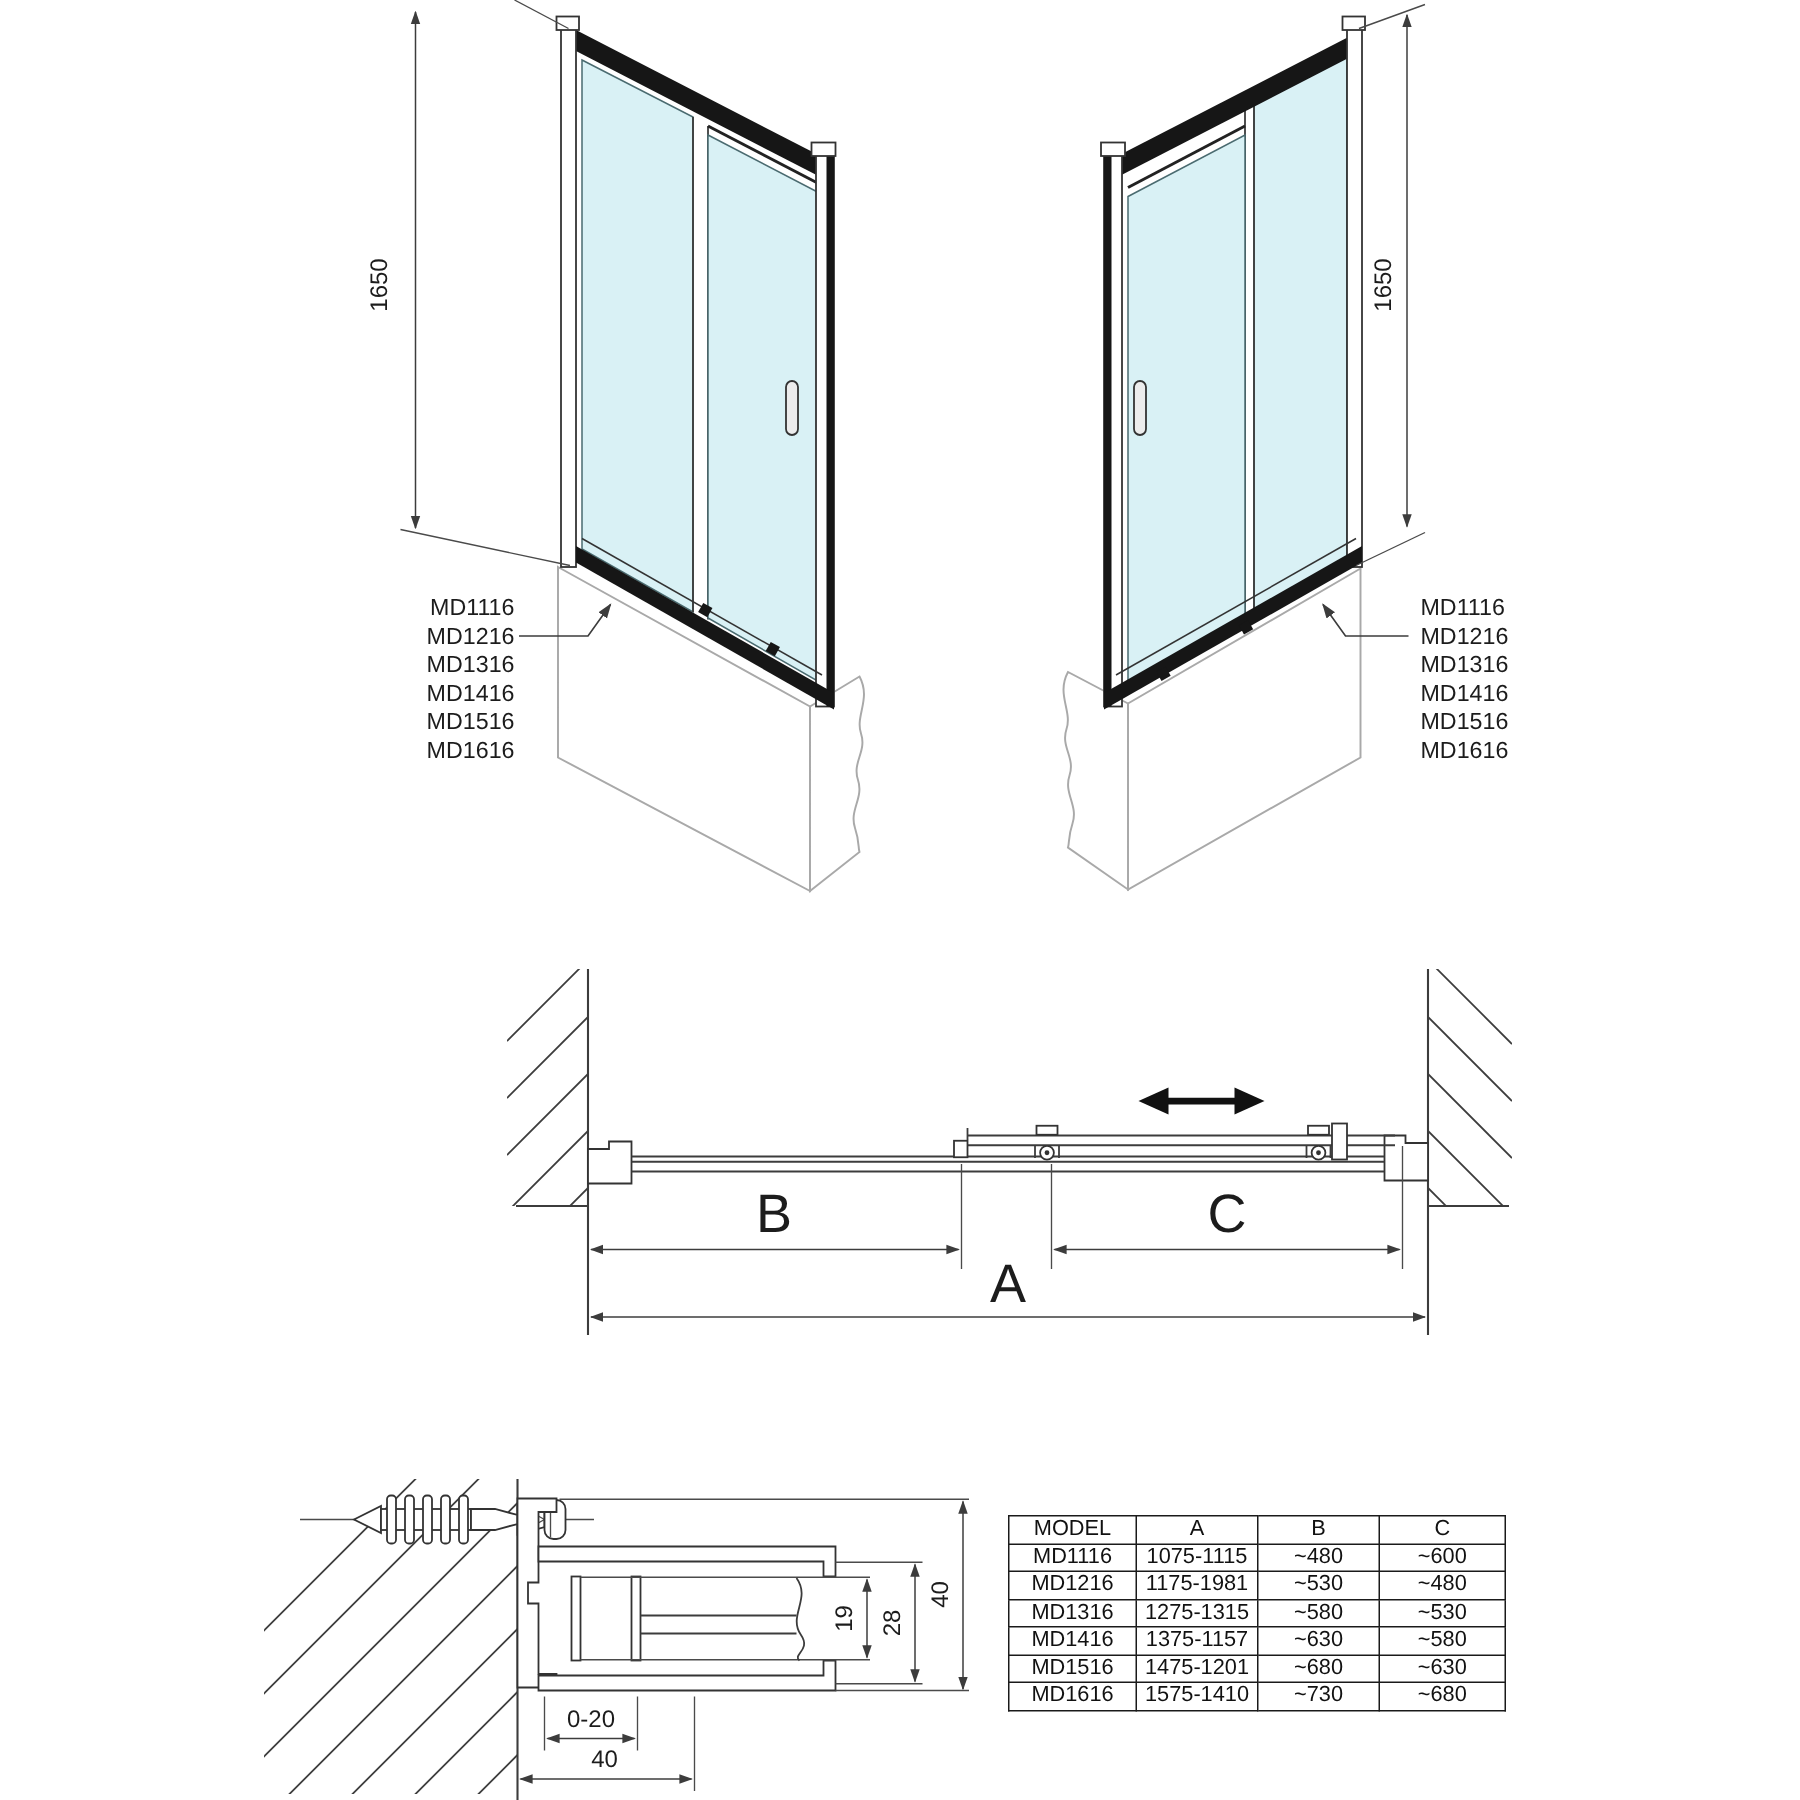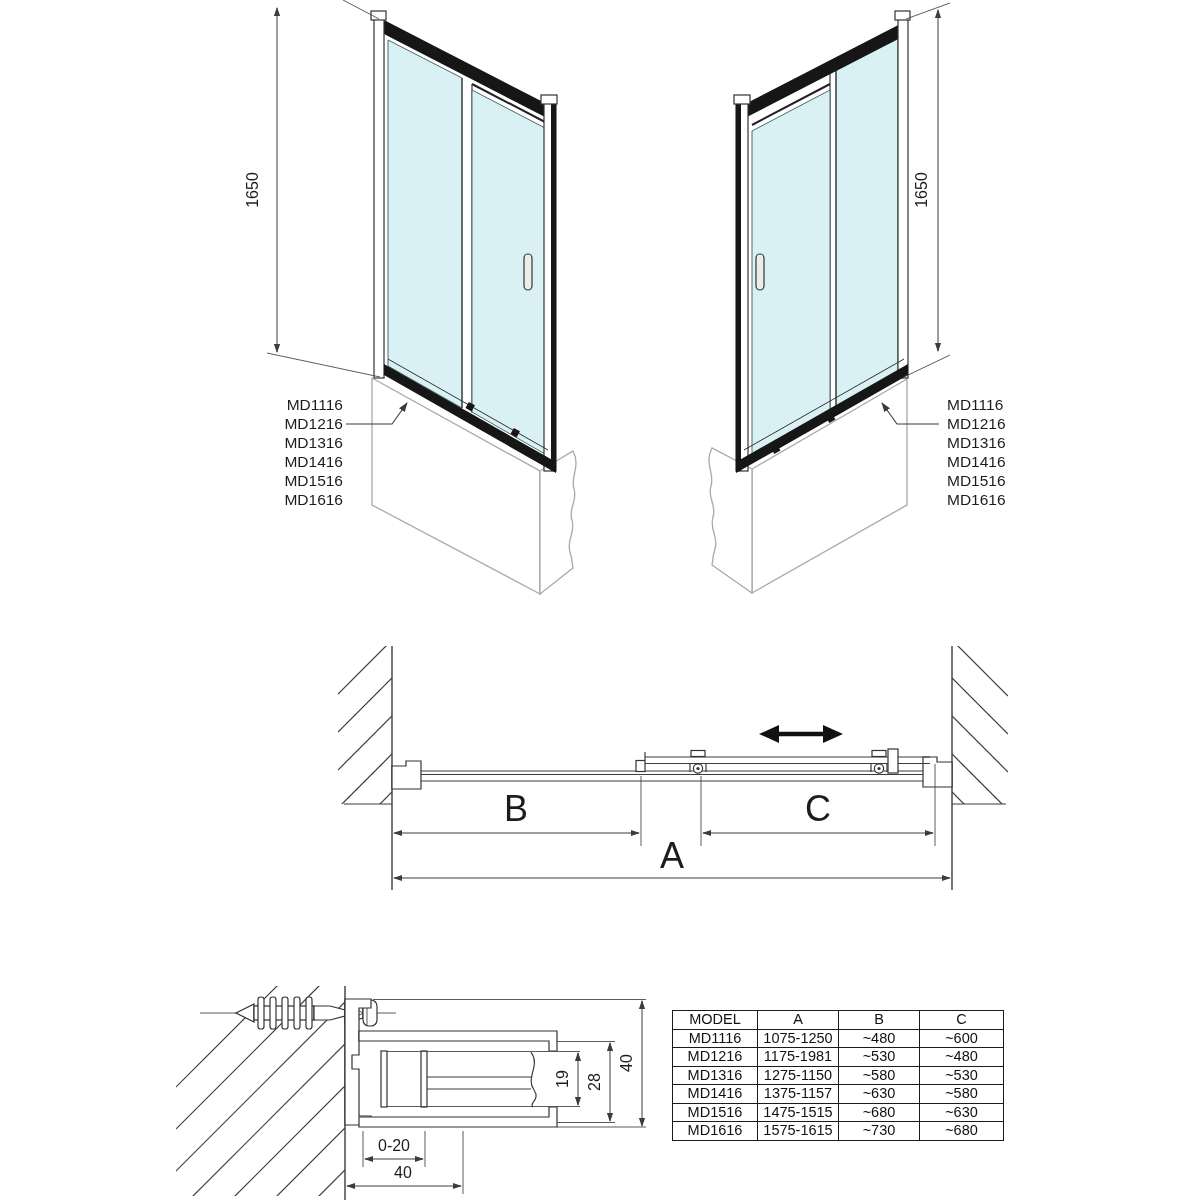--- a/index.html
+++ b/index.html
@@ -275,50 +275,50 @@
   <table>
     <tbody>
           <tr>
       <th class="c-model">MODEL</th>
       <th class="c-a">A</th>
       <th class="c-b">B</th>
       <th class="c-c">C</th>
     </tr>
     <tr>
       <td>MD1116</td>
-      <td>1075-1250</td>
+      <td>1075-1115</td>
       <td>~480</td>
       <td>~600</td>
     </tr>
     <tr>
       <td>MD1216</td>
       <td>1175-1981</td>
       <td>~530</td>
       <td>~480</td>
     </tr>
     <tr>
       <td>MD1316</td>
-      <td>1275-1150</td>
+      <td>1275-1315</td>
       <td>~580</td>
       <td>~530</td>
     </tr>
     <tr>
       <td>MD1416</td>
       <td>1375-1157</td>
       <td>~630</td>
       <td>~580</td>
     </tr>
     <tr>
       <td>MD1516</td>
-      <td>1475-1515</td>
+      <td>1475-1201</td>
       <td>~680</td>
       <td>~630</td>
     </tr>
     <tr>
       <td>MD1616</td>
-      <td>1575-1615</td>
+      <td>1575-1410</td>
       <td>~730</td>
       <td>~680</td>
     </tr>
   </tbody>
       </table>
 </div>
 </div>
 
 </body></html>

